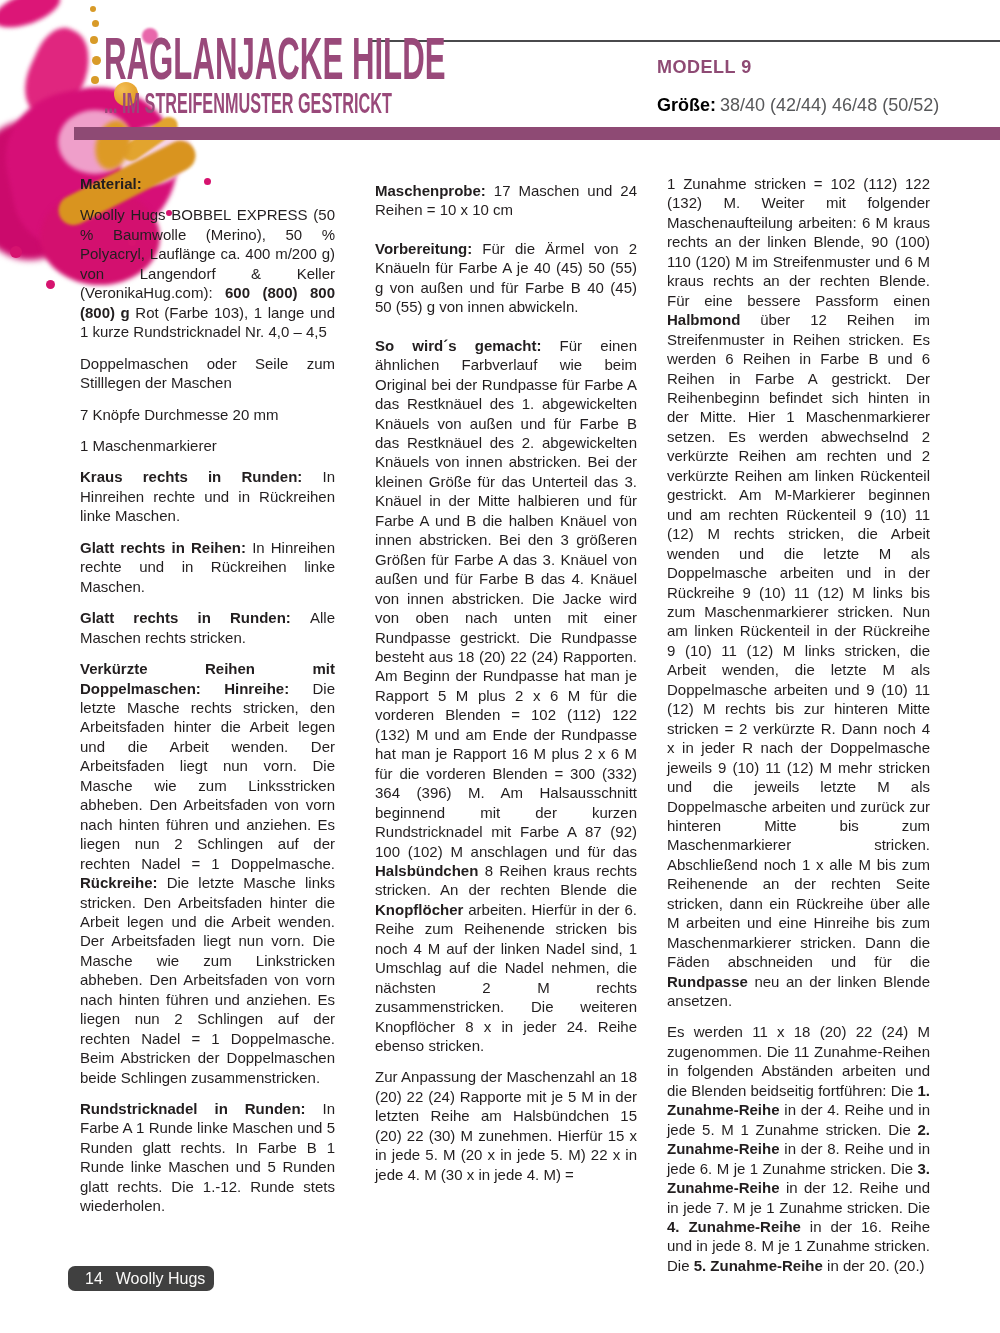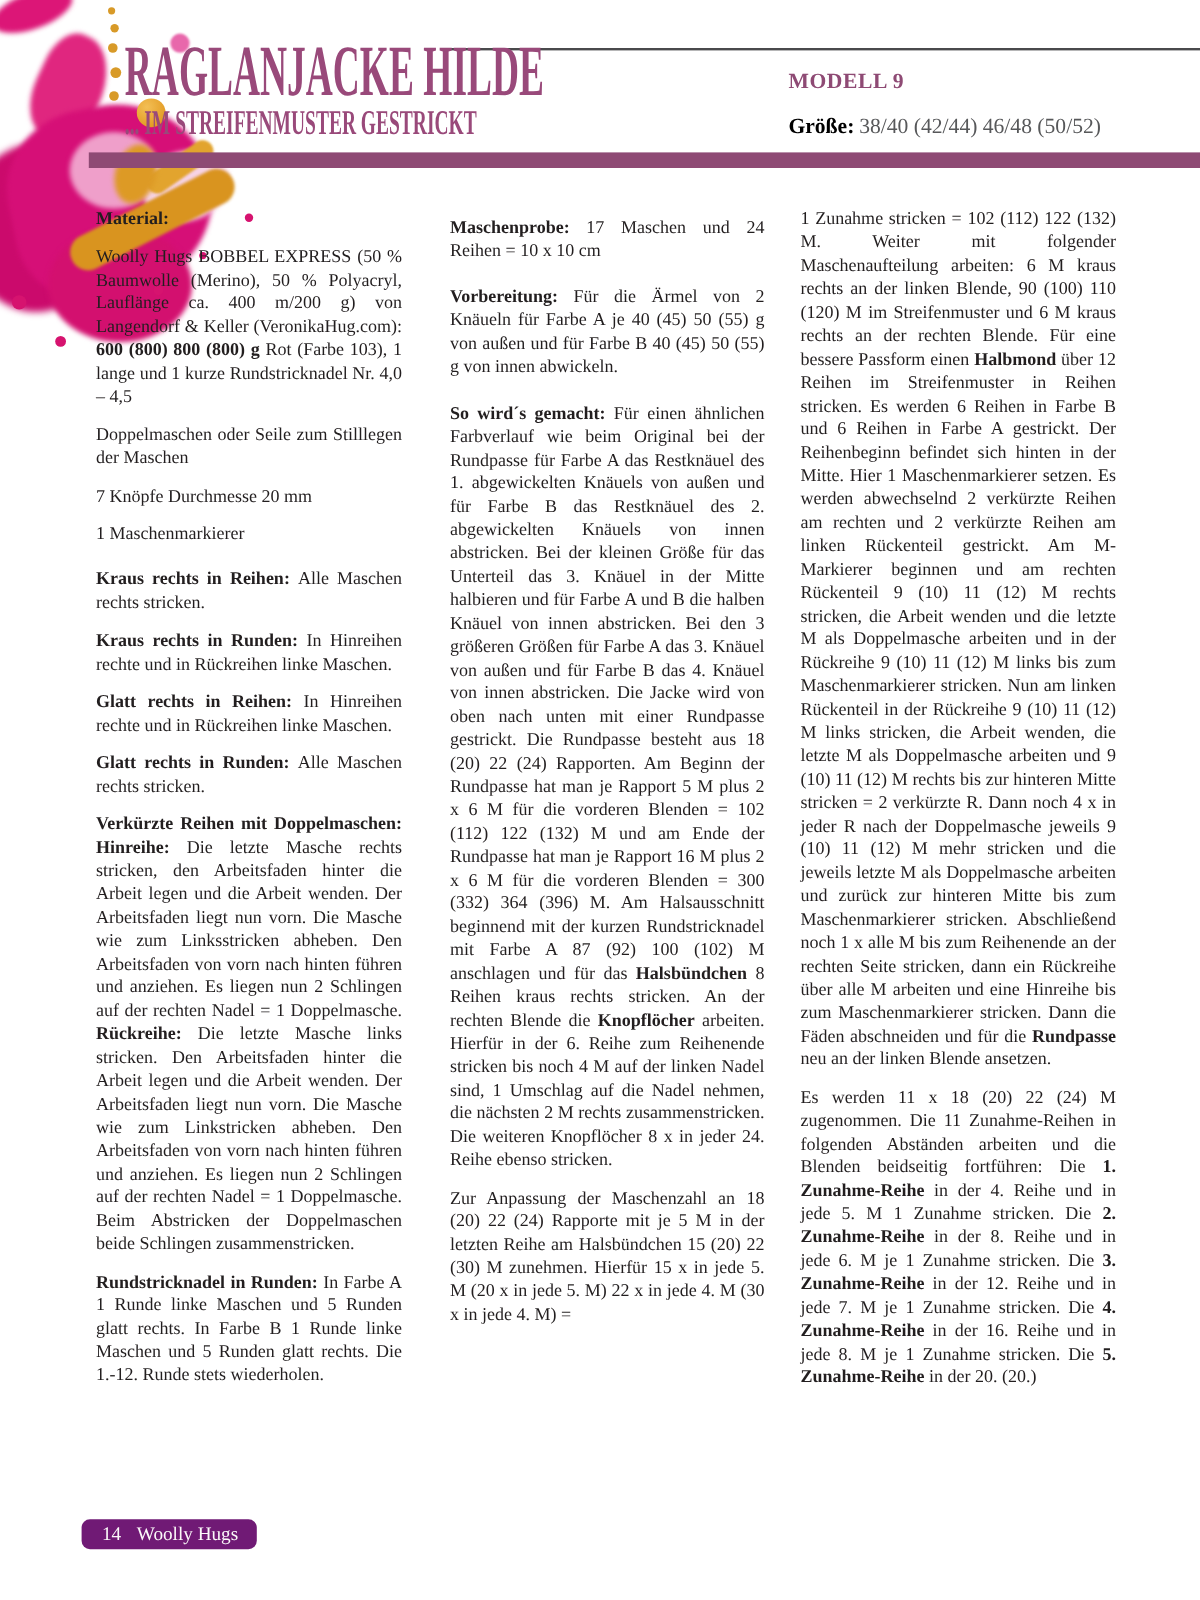--- a/index.html
+++ b/index.html
@@ -1,17 +1,17 @@
 <!DOCTYPE html>
 <html><head>
 <meta charset="utf-8">
 <style>
   html,body{margin:0;padding:0;background:#ffffff;}
   .page{position:relative;width:1000px;height:1333px;background:#ffffff;overflow:hidden;
-        font-family:Liberation Serif, serif;color:#221e1f;}
+        font-family:Liberation Sans, sans-serif;color:#221e1f;}
 
   
   .title{position:absolute;left:104px;top:26px;font-size:60px;font-weight:bold;color:#99497a;
          transform:scaleX(0.52);transform-origin:0 0;white-space:nowrap;line-height:1.1;}
   .subtitle{position:absolute;left:104px;top:88px;font-size:29px;font-weight:bold;color:#99497a;
          transform:scaleX(0.56);transform-origin:0 0;white-space:nowrap;line-height:1.1;}
   .top-rule{position:absolute;left:368px;top:40px;width:632px;height:2px;background:#4a4a4c;}
   .purple-bar{position:absolute;left:74px;top:127px;width:926px;height:13px;background:#8e4a74;}
   .modell{position:absolute;left:657px;top:57px;font-size:18px;font-weight:bold;color:#8e4a74;letter-spacing:.5px;}
   .groesse{position:absolute;left:657px;top:95px;font-size:18px;}
@@ -25,21 +25,21 @@
   
   .col{position:absolute;top:162px;font-size:15px;line-height:19.45px;text-align:justify;}
   .col p{margin:12px;}
   .col p.gap{margin-top:19px;}
   .col b{font-weight:bold;}
   .c1{left:68px;width:279px;}
   .c2{left:363px;width:286px;}
   .c3{left:655px;width:287px;}
 
   
-  .footer-pill{position:absolute;left:68px;top:1266px;width:146px;height:25px;background:#701a75;
+  .footer-pill{position:absolute;left:68px;top:1266px;width:146px;height:25px;background:#404040;
        border-radius:7px;color:#fbfaf9;font-size:16px;display:flex;align-items:center;
        padding-left:17px;box-sizing:border-box;}
   .footer-pill .pnum{margin-right:13px;}
 </style>
 </head>
 <body>
 
 <div class="page">
 
   <div class="splash">
@@ -75,21 +75,20 @@
     <span class="lbl">Größe:</span><span class="val">38/40 (42/44) 46/48 (50/52)</span>
   </div>
   <div class="purple-bar"></div>
 
   <div class="col c1">
       <p><b>Material:</b></p>
       <p><span>Woolly Hugs BOBBEL EXPRESS (50 % Baumwolle (Merino), 50 % Polyacryl, Lauflänge ca. 400 m/200 g) von Langendorf &amp; Keller (VeronikaHug.com): </span><b>600 (800) 800 (800) g</b><span> Rot (Farbe 103), 1 lange und 1 kurze Rundstricknadel Nr. 4,0 – 4,5</span></p>
       <p><span>Doppelmaschen oder Seile zum Stilllegen der Maschen</span></p>
       <p><span>7 Knöpfe Durchmesse 20 mm</span></p>
       <p><span>1 Maschenmarkierer</span></p>
-      <p class="gap"><b>Kraus rechts in Reihen: </b><span>Alle Maschen rechts stricken.</span></p>
       <p><b>Kraus rechts in Runden: </b><span>In Hinreihen rechte und in Rückreihen linke Maschen.</span></p>
       <p><b>Glatt rechts in Reihen: </b><span>In Hinreihen rechte und in Rückreihen linke Maschen.</span></p>
       <p><b>Glatt rechts in Runden: </b><span>Alle Maschen rechts stricken.</span></p>
       <p><b>Verkürzte Reihen mit Doppelmaschen: Hinreihe: </b><span>Die letzte Masche rechts stricken, den Arbeitsfaden hinter die Arbeit legen und die Arbeit wenden. Der Arbeitsfaden liegt nun vorn. Die Masche wie zum Linksstricken abheben. Den Arbeitsfaden von vorn nach hinten führen und anziehen. Es liegen nun 2 Schlingen auf der rechten Nadel = 1 Doppelmasche. </span><b>Rückreihe: </b><span>Die letzte Masche links stricken. Den Arbeitsfaden hinter die Arbeit legen und die Arbeit wenden. Der Arbeitsfaden liegt nun vorn. Die Masche wie zum Linkstricken abheben. Den Arbeitsfaden von vorn nach hinten führen und anziehen. Es liegen nun 2 Schlingen auf der rechten Nadel = 1 Doppelmasche. Beim Abstricken der Doppelmaschen beide Schlingen zusammenstricken.</span></p>
       <p><b>Rundstricknadel in Runden: </b><span>In Farbe A 1 Runde linke Maschen und 5 Runden glatt rechts. In Farbe B 1 Runde linke Maschen und 5 Runden glatt rechts. Die 1.-12. Runde stets wiederholen.</span></p>
     </div>
   <div class="col c2">
       <p class="gap"><b>Maschenprobe: </b><span>17 Maschen und 24 Reihen = 10 x 10 cm</span></p>
       <p class="gap"><b>Vorbereitung: </b><span>Für die Ärmel von 2 Knäueln für Farbe A je 40 (45) 50 (55) g von außen und für Farbe B 40 (45) 50 (55) g von innen abwickeln.</span></p>
       <p class="gap"><b>So wird´s gemacht: </b><span>Für einen ähnlichen Farbverlauf wie beim Original bei der Rundpasse für Farbe A das Restknäuel des 1. abgewickelten Knäuels von außen und für Farbe B das Restknäuel des 2. abgewickelten Knäuels von innen abstricken. Bei der kleinen Größe für das Unterteil das 3. Knäuel in der Mitte halbieren und für Farbe A und B die halben Knäuel von innen abstricken. Bei den 3 größeren Größen für Farbe A das 3. Knäuel von außen und für Farbe B das 4. Knäuel von innen abstricken. Die Jacke wird von oben nach unten mit einer Rundpasse gestrickt. Die Rundpasse besteht aus 18 (20) 22 (24) Rapporten. Am Beginn der Rundpasse hat man je Rapport 5 M plus 2 x 6 M für die vorderen Blenden = 102 (112) 122 (132) M und am Ende der Rundpasse hat man je Rapport 16 M plus 2 x 6 M für die vorderen Blenden = 300 (332) 364 (396) M. Am Halsausschnitt beginnend mit der kurzen Rundstricknadel mit Farbe A 87 (92) 100 (102) M anschlagen und für das </span><b>Halsbündchen</b><span> 8 Reihen kraus rechts stricken. An der rechten Blende die </span><b>Knopflöcher</b><span> arbeiten. Hierfür in der 6. Reihe zum Reihenende stricken bis noch 4 M auf der linken Nadel sind, 1 Umschlag auf die Nadel nehmen, die nächsten 2 M rechts zusammenstricken. Die weiteren Knopflöcher 8 x in jeder 24. Reihe ebenso stricken.</span></p>

